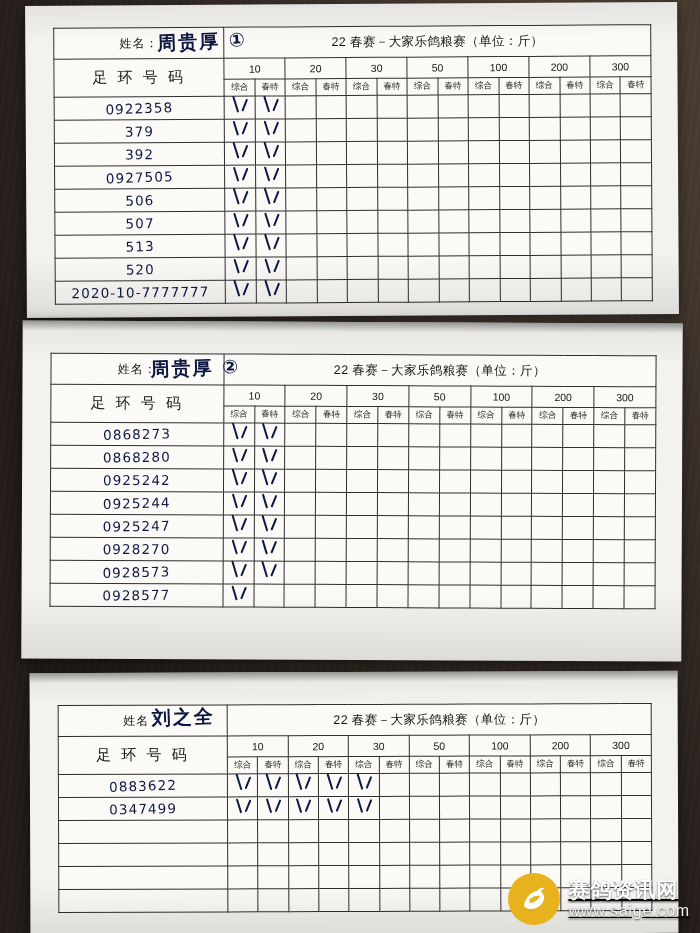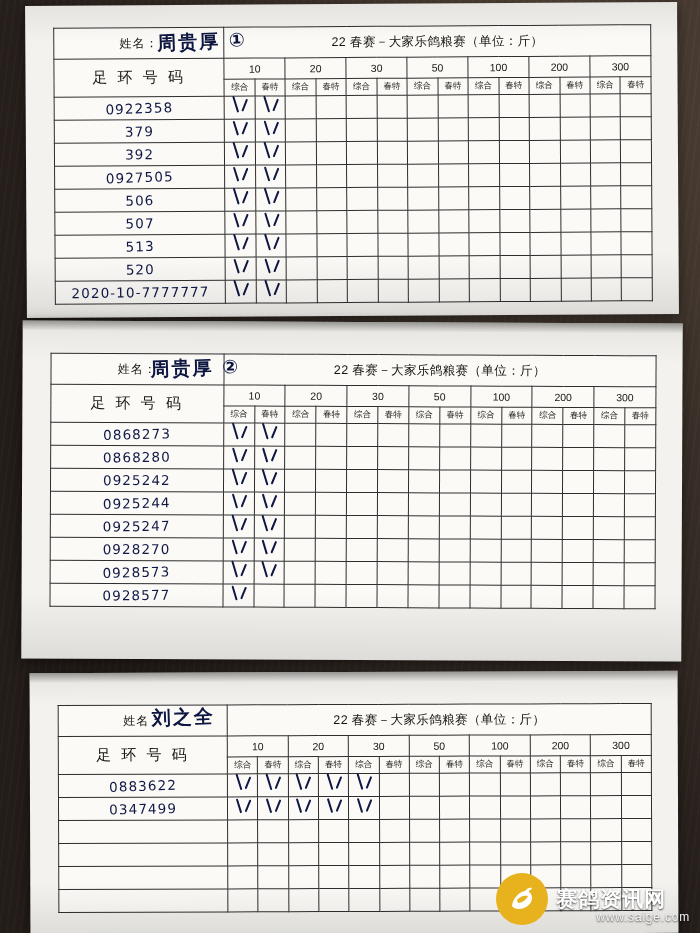--- a/index.html
+++ b/index.html
@@ -161,23 +161,24 @@
     height: 10px;
     background: linear-gradient(180deg, rgba(0,0,0,0.35), rgba(0,0,0,0));
   }
 
   
   .watermark {
     position: absolute;
     right: 10px;
     bottom: 8px;
     display: flex;
-    align-items: flex-end;
+    align-items: center;
     gap: 8px;
     pointer-events: none;
+    text-decoration: underline;
   }
   .wm-badge {
     width: 52px; height: 52px;
     border-radius: 50%;
     background: #e8b21f;
     display: flex;
     align-items: center;
     justify-content: center;
   }
   .wm-text {
@@ -187,24 +188,23 @@
   }
   .wm-title {
     color: #ffffff;
     font-size: 21px;
     font-weight: bold;
     letter-spacing: 1px;
     text-shadow: 0 1px 2px rgba(0,0,0,0.7);
   }
   .wm-url {
     color: #f2f2f2;
-    font-size: 12px;
+    font-size: 16px;
     letter-spacing: 0.8px;
     text-shadow: 0 1px 2px rgba(0,0,0,0.7);
-    margin-left: 40px;
   }
 
   .top-scribble {
     position: absolute;
     left: 340px;
     top: 8px;
     font-family: "DejaVu Sans", sans-serif;
     color: #1a1d3a;
     font-size: 15px;
     font-weight: bold;

